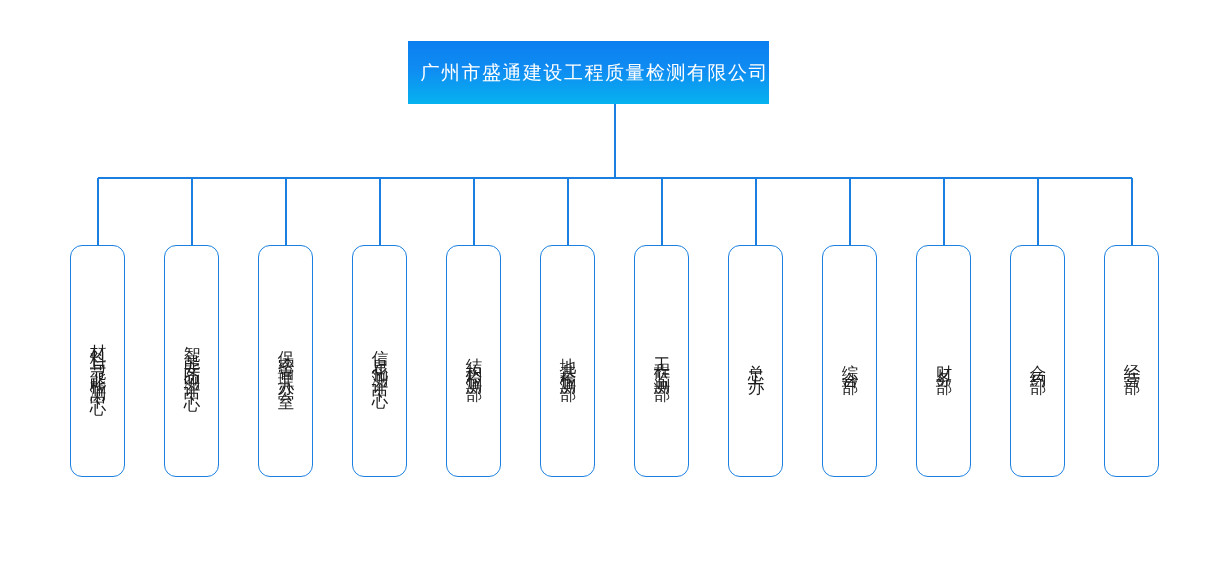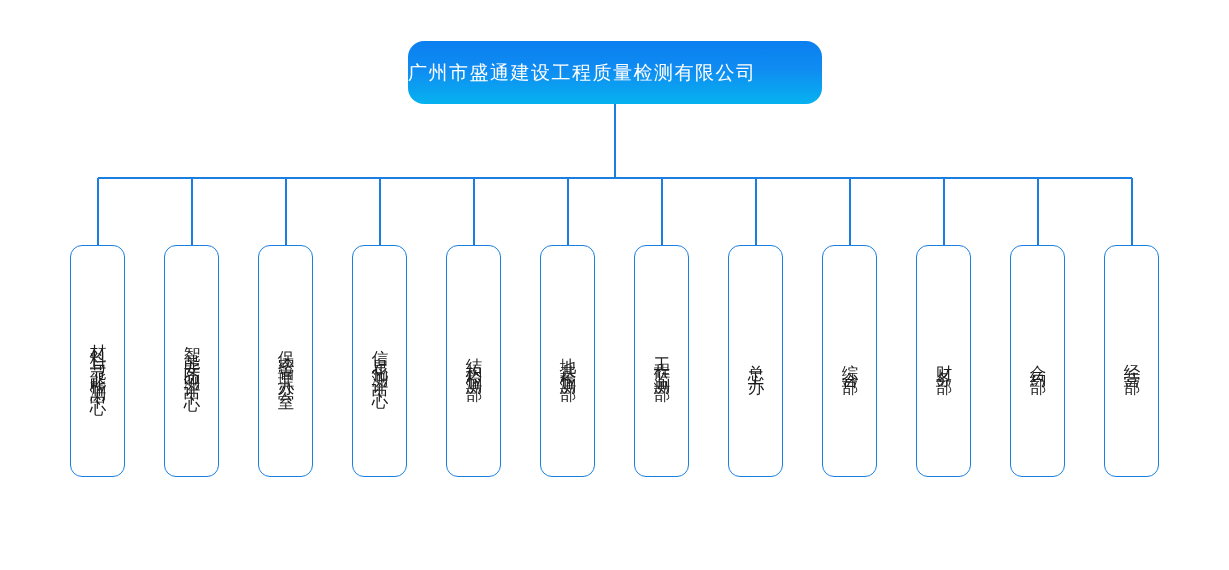--- a/index.html
+++ b/index.html
@@ -17,27 +17,27 @@
     height: 570px;
     background: #ffffff;
     overflow: hidden;
   }
 
   
   #root-node {
     position: absolute;
     left: 408px;
     top: 41px;
-    width: 414px;
+    width: 361px;
     height: 63px;
-    border-radius: 16px;
+    border-radius: 0;
     background: linear-gradient(180deg, #0b7ff0 0%, #0f8cf2 45%, #06b2ef 100%);
     display: flex;
     align-items: center;
-    justify-content: flex-start;
+    justify-content: flex-end;
     box-sizing: border-box;
   }
   #root-node .root-label {
     color: #ffffff;
     font-size: 19px;
     letter-spacing: 1.5px;
     line-height: 1;
     white-space: nowrap;
     font-weight: 400;
   }

